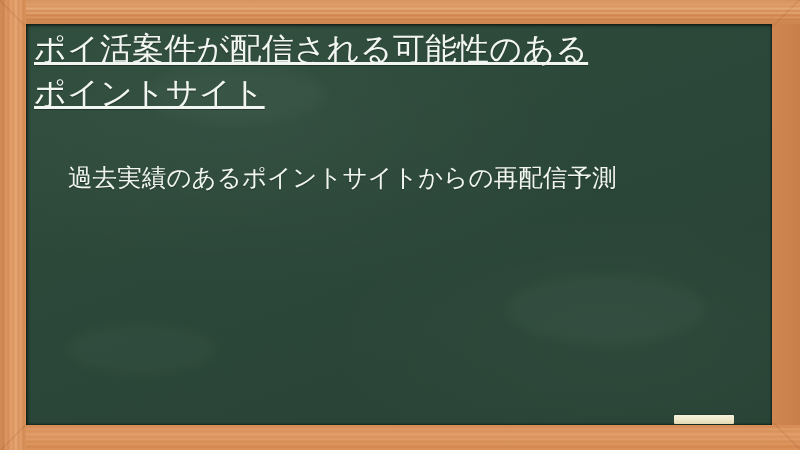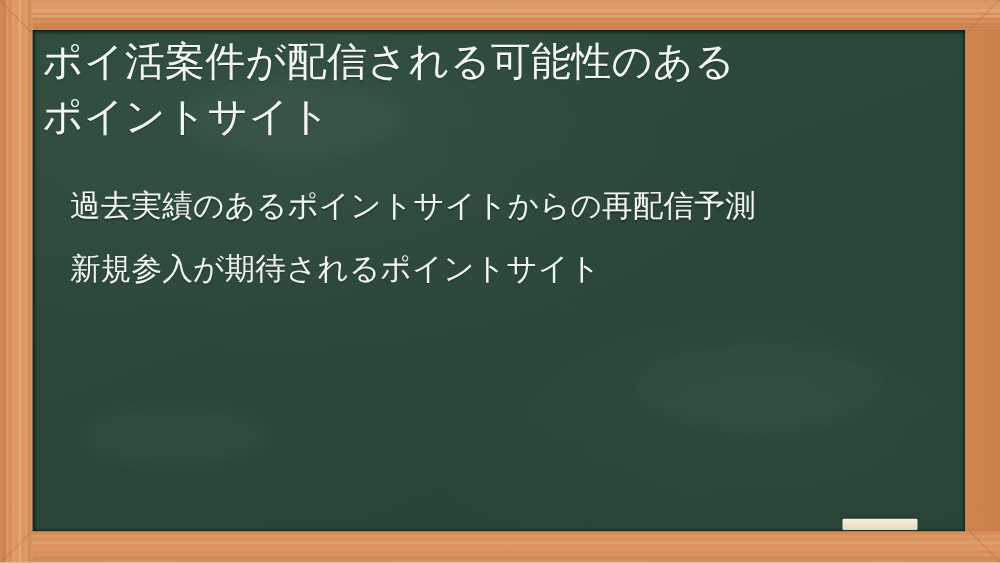--- a/index.html
+++ b/index.html
@@ -145,28 +145,29 @@
     left: 8px;
     top: 4px;
     width: 720px;
     color: #f2f6f2;
     font-size: 32px;
     line-height: 1.36;
     font-weight: 400;
     letter-spacing: 0.2px;
     white-space: pre-line;
     text-shadow: 0 1px 1px rgba(0,0,0,0.30);
+    text-decoration: underline;
   }
 
   #bullet-list {
     position: absolute;
     left: 30px;
     top: 130px;
     width: 700px;
-    margin: 0;
+    margin: 12px;
     padding: 0;
     list-style: none;
   }
   #bullet-list li {
     color: #f0f5f0;
     font-size: 24.5px;
     line-height: 1.0;
     font-weight: 400;
     letter-spacing: 0.1px;
     margin: 0 0 25px 0;
@@ -207,21 +208,20 @@
     <div class="dust" style="left:480px; top:250px; width:200px; height:70px;"></div>
     <div class="dust" style="left:40px;  top:300px; width:150px; height:50px;"></div>
 
     <div id="board-content">
 
       <div id="slide-title">ポイ活案件が配信される可能性のある
 ポイントサイト</div>
 
       <ul id="bullet-list">
         <li>過去実績のあるポイントサイトからの再配信予測</li>
-        <li>新規参入が期待されるポイントサイト</li>
       </ul>
 
     </div>
 
     <div id="chalk-stick"></div>
 
   </div>
 
 </div>
 

